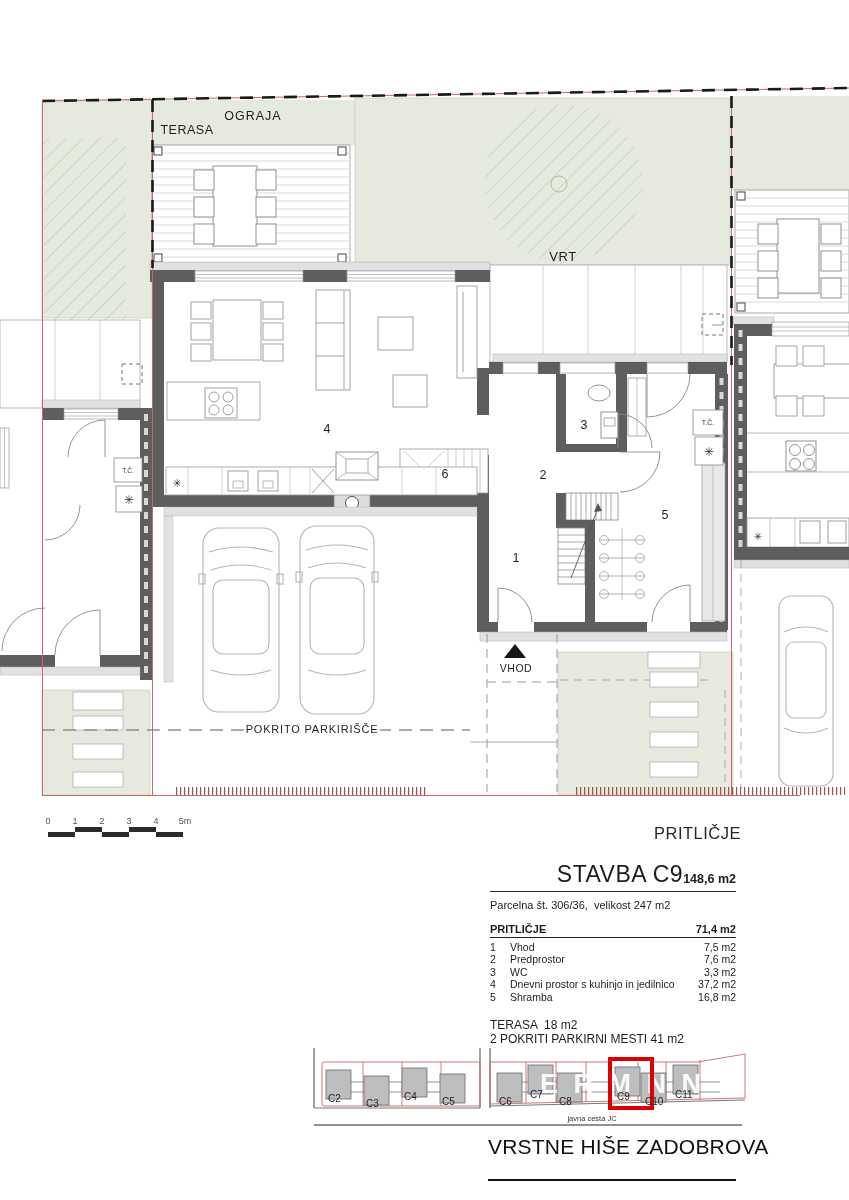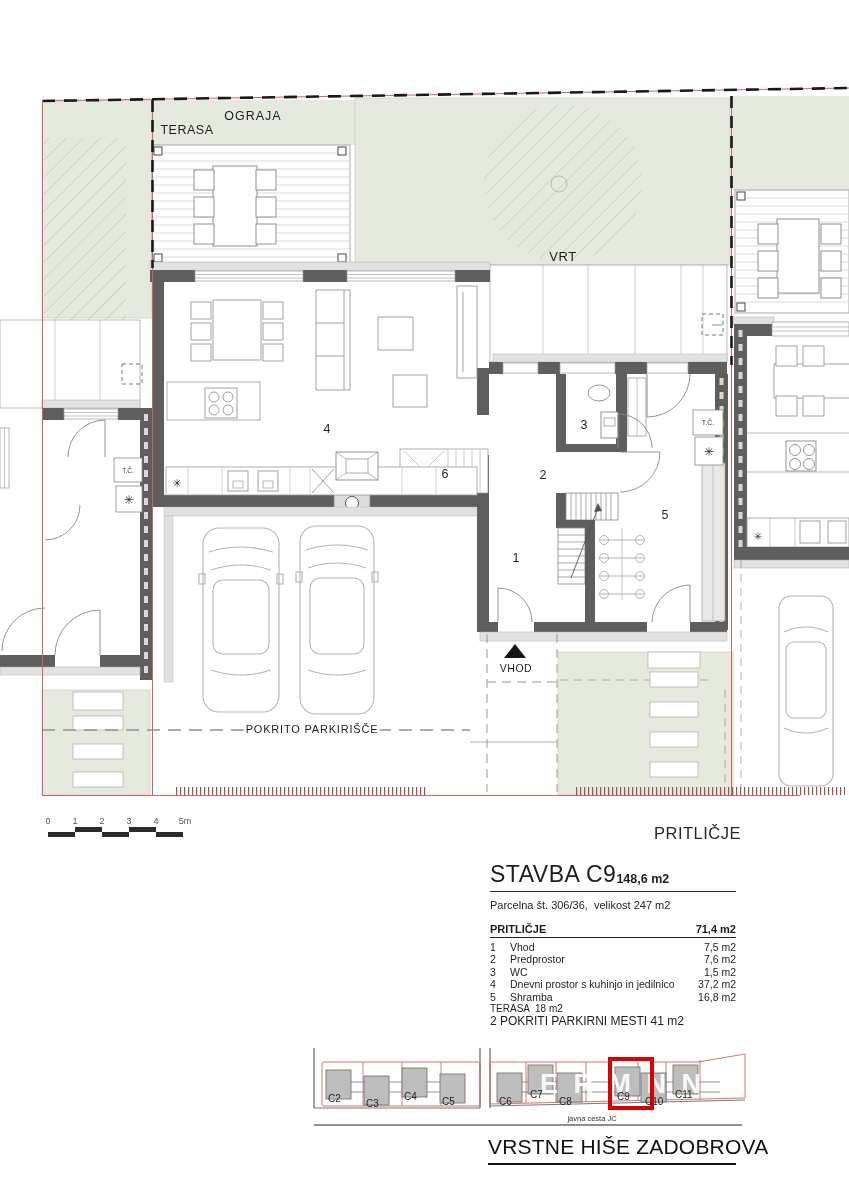--- a/index.html
+++ b/index.html
@@ -2,36 +2,36 @@
 <html><head>
 <meta charset="utf-8">
 <style>
   html,body{margin:0;padding:0;}
   body{
     width:849px;height:1200px;position:relative;background:#ffffff;
     font-family:"Liberation Sans", sans-serif;overflow:hidden;
   }
   svg text{font-family:"Liberation Sans", sans-serif;}
   .info-panel{position:absolute;left:490px;top:861px;width:246px;color:#1d1d1d;}
-  .info-head{display:flex;justify-content:flex-start;align-items:flex-end;}
+  .info-head{display:flex;justify-content:flex-end;align-items:flex-end;}
   .info-title{font-size:23px;letter-spacing:.5px;font-weight:400;}
   .info-total{font-size:12.5px;font-weight:700;padding-bottom:2px;}
   .info-rule{border-top:1.7px solid #2a2a2a;margin-top:3px;}
   .info-parcel{font-size:11px;margin-top:7px;white-space:pre;}
   .floor-row{display:flex;justify-content:space-between;font-weight:700;font-size:11px;
     margin-top:12px;border-bottom:1.8px solid #222;padding-bottom:2px;}
   .room-rows{margin-top:3px;}
   .room-row{display:flex;font-size:10.5px;line-height:12.4px;}
   .room-row .rn{width:20px;}
   .room-row .rname{flex:1;}
   .room-row .rarea{text-align:left;}
-  .line-terasa{font-size:10px;white-space:pre;}
+  .line-terasa{margin-top:15px;font-size:12px;white-space:pre;}
   .line-parking{margin-top:0;font-size:12px;}
   .footer-title{position:absolute;left:488px;top:1135px;width:248px;font-size:21px;
-    letter-spacing:.2px;color:#111;border-bottom:2.5px solid #111;padding-bottom:4px;
+    letter-spacing:.2px;color:#111;border-bottom:2.5px solid #111;padding-bottom:20px;
     white-space:nowrap;}
 </style>
 </head>
 <body>
 
 
 
 <svg width="849" height="1200" viewBox="0 0 849 1200">
   <defs>
     <pattern id="hatch" width="12" height="12" patternUnits="userSpaceOnUse" patternTransform="rotate(45)">
@@ -572,21 +572,21 @@
       <span class="rarea">7,5 m2</span>
     </div>
     <div class="room-row">
       <span class="rn">2</span>
       <span class="rname">Predprostor</span>
       <span class="rarea">7,6 m2</span>
     </div>
     <div class="room-row">
       <span class="rn">3</span>
       <span class="rname">WC</span>
-      <span class="rarea">1,5 m2</span>
+      <span class="rarea">3,3 m2</span>
     </div>
     <div class="room-row">
       <span class="rn">4</span>
       <span class="rname">Dnevni prostor s kuhinjo in jedilnico</span>
       <span class="rarea">37,2 m2</span>
     </div>
     <div class="room-row">
       <span class="rn">5</span>
       <span class="rname">Shramba</span>
       <span class="rarea">16,8 m2</span>

